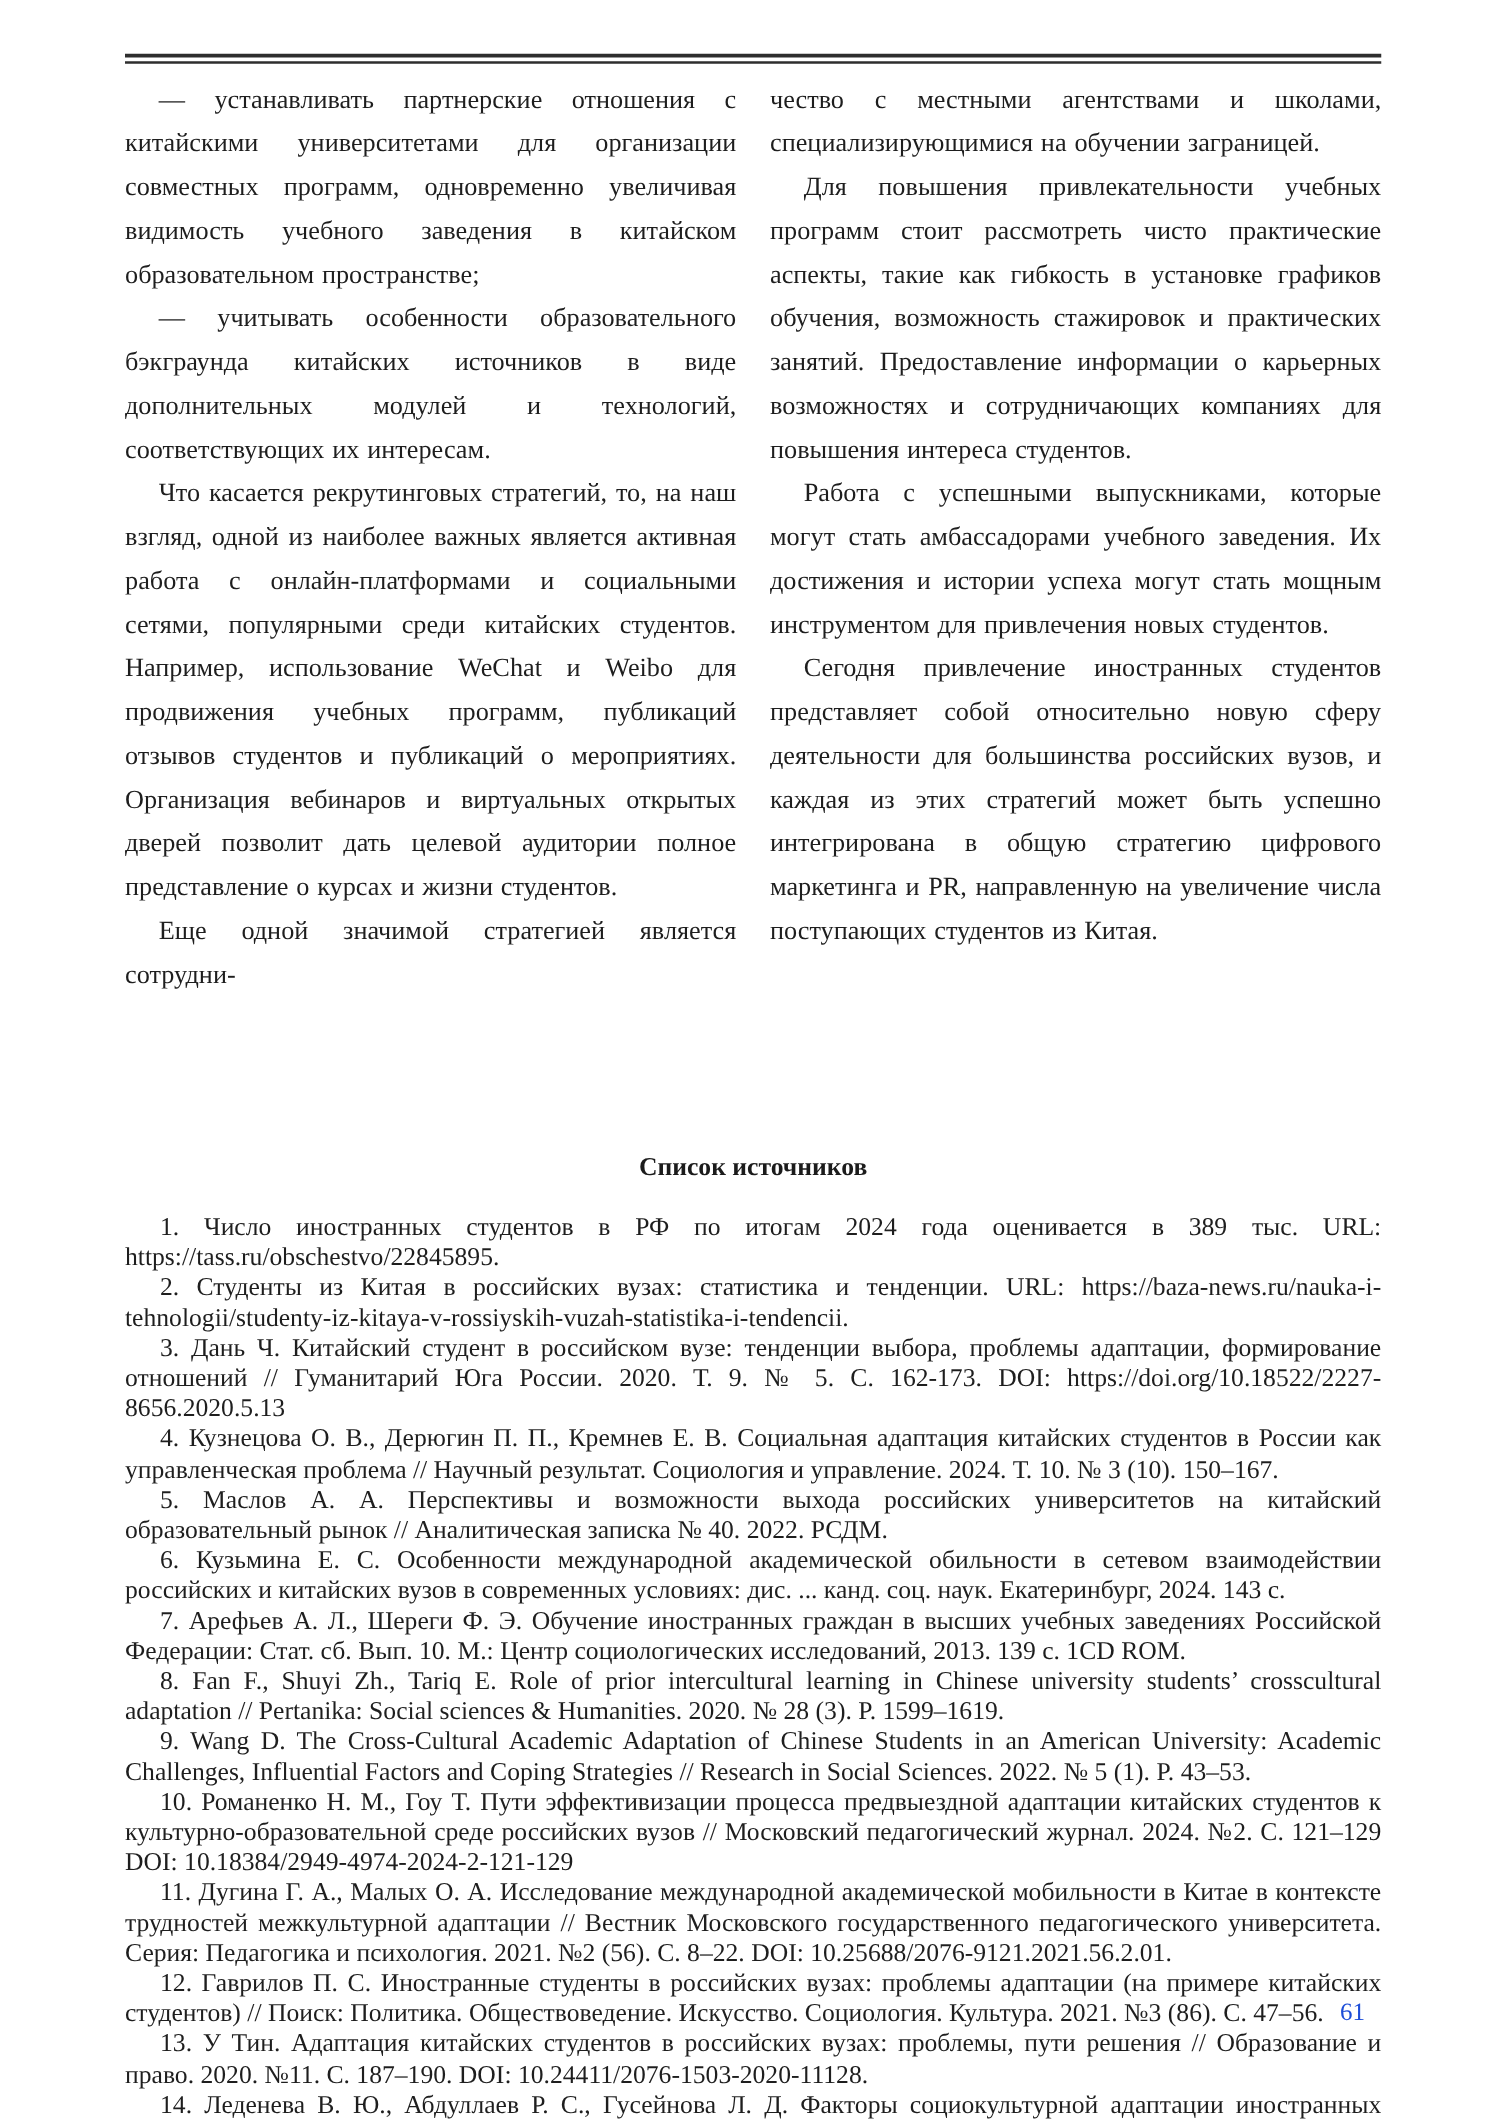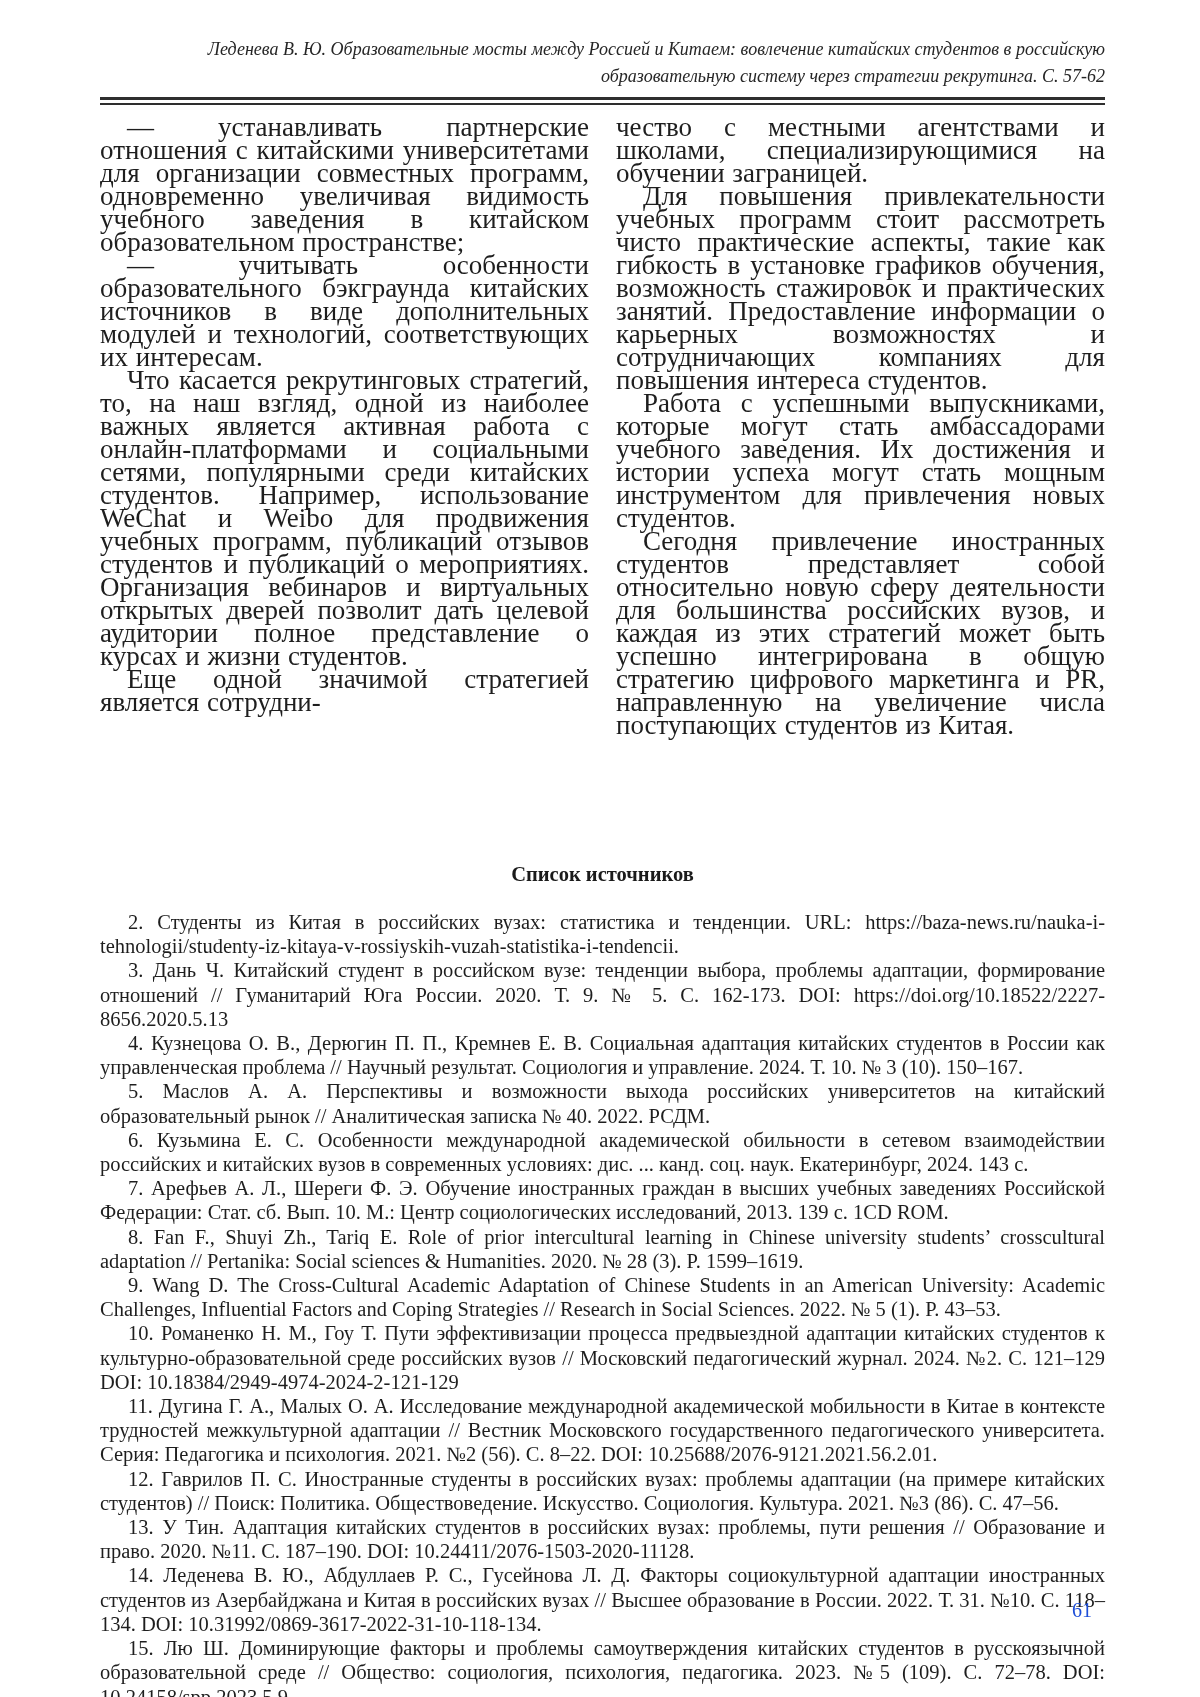--- a/index.html
+++ b/index.html
@@ -32,22 +32,22 @@
   .columns {
     display: flex;
     gap: 27px;
     margin-top: 11px;
     min-height: 490px;
     align-items: flex-start;
   }
   .col {
     flex: 1 1 0;
     text-align: justify;
-    font-size: 27px;
-    line-height: 23px;
+    font-size: 21px;
+    line-height: 35px;
     word-spacing: 1px;
   }
   .para { margin: 0; text-indent: 27px; }
   .para.no-indent { text-indent: 0; }
   
   .refs-title {
     margin: 126px 0 24px 0;
     text-align: center;
     font-size: 20.5px;
     font-weight: bold;
@@ -65,24 +65,20 @@
     bottom: 75px;
     font-size: 20px;
     color: #1d4ed8;
   }
 </style>
 </head>
 <body>
 
 <div class="page">
 
-  <header class="running-head">
-    <div>Леденева В. Ю. Образовательные мосты между Россией и Китаем: вовлечение китайских студентов в российскую</div>
-    <div>образовательную систему через стратегии рекрутинга. С. 57-62</div>
-  </header>
 
   <div class="rule"></div>
 
   <main class="columns">
     <section class="col">
       <p class="para">— устанавливать партнерские отношения с китайскими университетами для организации совместных программ, одновременно увеличивая видимость учебного заведения в китайском образовательном пространстве;</p>
       <p class="para">— учитывать особенности образовательного бэкграунда китайских источников в виде дополнительных модулей и технологий, соответствующих их интересам.</p>
       <p class="para">Что касается рекрутинговых стратегий, то, на наш взгляд, одной из наиболее важных является активная работа с онлайн-платформами и социальными сетями, популярными среди китайских студентов. Например, использование WeChat и Weibo для продвижения учебных программ, публикаций отзывов студентов и публикаций о мероприятиях. Организация вебинаров и виртуальных открытых дверей позволит дать целевой аудитории полное представление о курсах и жизни студентов.</p>
       <p class="para">Еще одной значимой стратегией является сотрудни-</p>
     </section>
@@ -90,20 +86,21 @@
       <p class="para no-indent">чество с местными агентствами и школами, специализирующимися на обучении заграницей.</p>
       <p class="para">Для повышения привлекательности учебных программ стоит рассмотреть чисто практические аспекты, такие как гибкость в установке графиков обучения, возможность стажировок и практических занятий. Предоставление информации о карьерных возможностях и сотрудничающих компаниях для повышения интереса студентов.</p>
       <p class="para">Работа с успешными выпускниками, которые могут стать амбассадорами учебного заведения. Их достижения и истории успеха могут стать мощным инструментом для привлечения новых студентов.</p>
       <p class="para">Сегодня привлечение иностранных студентов представляет собой относительно новую сферу деятельности для большинства российских вузов, и каждая из этих стратегий может быть успешно интегрирована в общую стратегию цифрового маркетинга и PR, направленную на увеличение числа поступающих студентов из Китая.</p>
     </section>
   </main>
 
   <h2 class="refs-title">Список источников</h2>
 
   <section class="refs">
+    <p class="ref">1. Число иностранных студентов в РФ по итогам 2024 года оценивается в 389 тыс. URL: https://tass.ru/obschestvo/22845895.</p>
     <p class="ref">2. Студенты из Китая в российских вузах: статистика и тенденции. URL: https://baza-news.ru/nauka-i-tehnologii/studenty-iz-kitaya-v-rossiyskih-vuzah-statistika-i-tendencii.</p>
     <p class="ref">3. Дань Ч. Китайский студент в российском вузе: тенденции выбора, проблемы адаптации, формирование отношений // Гуманитарий Юга России. 2020. Т. 9. № 5. С. 162-173. DOI: https://doi.org/10.18522/2227-8656.2020.5.13</p>
     <p class="ref">4. Кузнецова О. В., Дерюгин П. П., Кремнев Е. В. Социальная адаптация китайских студентов в России как управленческая проблема // Научный результат. Социология и управление. 2024. Т. 10. № 3 (10). 150–167.</p>
     <p class="ref">5. Маслов А. А. Перспективы и возможности выхода российских университетов на китайский образовательный рынок // Аналитическая записка № 40. 2022. РСДМ.</p>
     <p class="ref">6. Кузьмина Е. С. Особенности международной академической обильности в сетевом взаимодействии российских и китайских вузов в современных условиях: дис. ... канд. соц. наук. Екатеринбург, 2024. 143 с.</p>
     <p class="ref">7. Арефьев А. Л., Шереги Ф. Э. Обучение иностранных граждан в высших учебных заведениях Российской Федерации: Стат. сб. Вып. 10. М.: Центр социологических исследований, 2013. 139 с. 1CD ROM.</p>
     <p class="ref">8. Fan F., Shuyi Zh., Tariq E. Role of prior intercultural learning in Chinese university students’ crosscultural adaptation // Pertanika: Social sciences &amp; Humanities. 2020. № 28 (3). P. 1599–1619.</p>
     <p class="ref">9. Wang D. The Cross-Cultural Academic Adaptation of Chinese Students in an American University: Academic Challenges, Influential Factors and Coping Strategies // Research in Social Sciences. 2022. № 5 (1). P. 43–53.</p>
     <p class="ref">10. Романенко Н. М., Гоу Т. Пути эффективизации процесса предвыездной адаптации китайских студентов к культурно-образовательной среде российских вузов // Московский педагогический журнал. 2024. №2. С. 121–129 DOI: 10.18384/2949-4974-2024-2-121-129</p>
     <p class="ref">11. Дугина Г. А., Малых О. А. Исследование международной академической мобильности в Китае в контексте трудностей межкультурной адаптации // Вестник Московского государственного педагогического университета. Серия: Педагогика и психология. 2021. №2 (56). С. 8–22. DOI: 10.25688/2076-9121.2021.56.2.01.</p>

